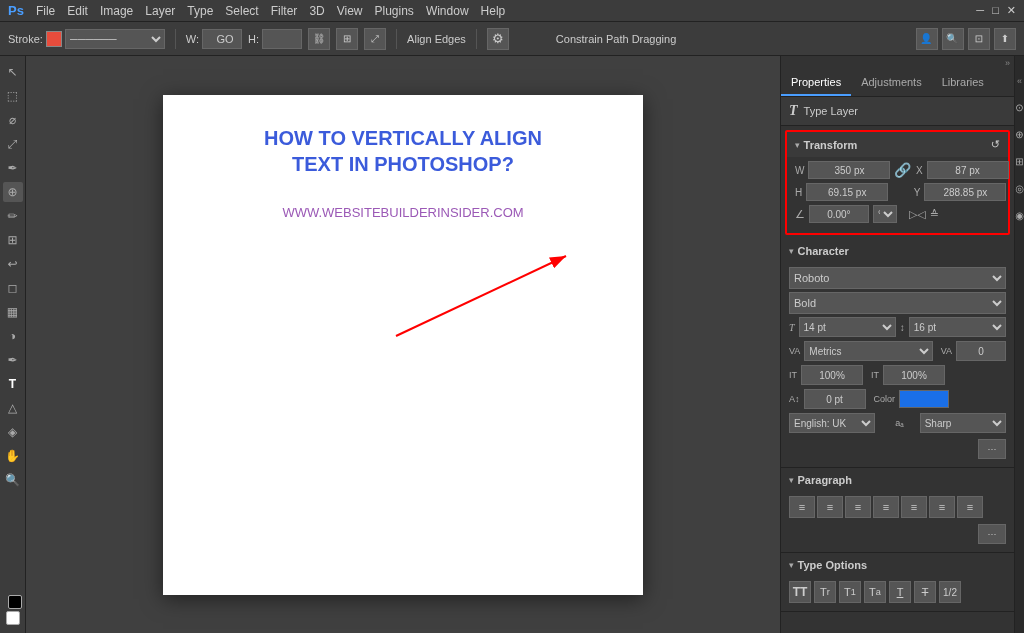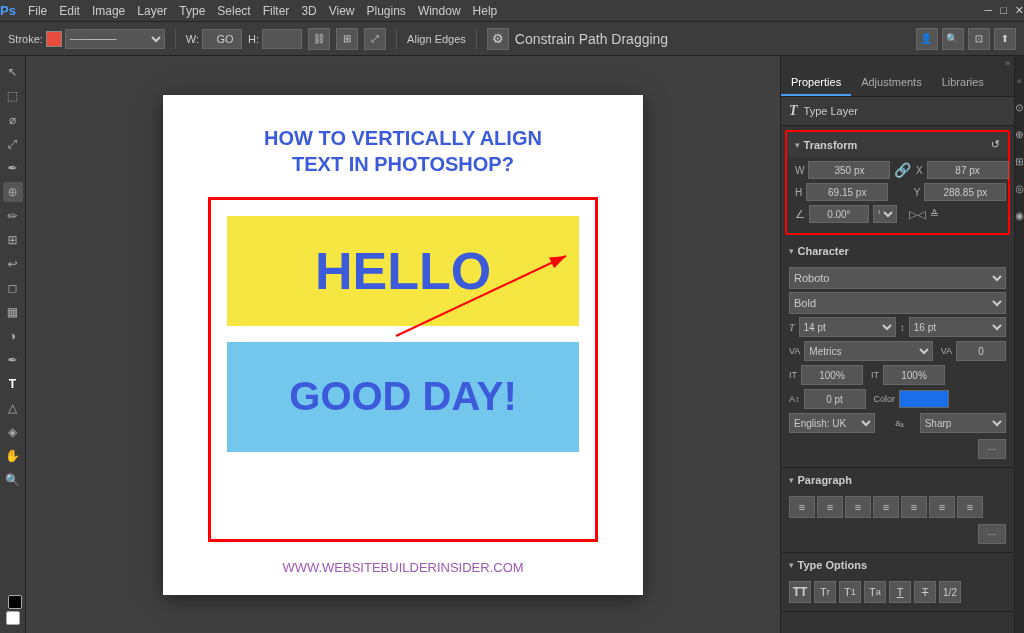--- a/index.html
+++ b/index.html
@@ -14,21 +14,21 @@
       display: flex;
       flex-direction: column;
     }
 
     
     .menubar {
       background: #3c3c3c;
       height: 22px;
       display: flex;
       align-items: center;
-      padding: 0 0;
+      padding: 0 8px;
       gap: 12px;
       font-size: 12px;
       color: #ccc;
       border-bottom: 1px solid #222;
       flex-shrink: 0;
       text-align: right;
     }
     .menubar span { cursor: pointer; }
 
     
@@ -501,21 +501,21 @@
     <span>H:</span>
     <input class="toolbar-input" value="" readonly="" style="">
   </div>
   <div class="toolbar-btn">⛓</div>
   <div class="toolbar-btn">⊞</div>
   <div class="toolbar-btn">⤢</div>
   <div class="toolbar-sep"></div>
   <span style="font-size:11px;">Align Edges</span>
   <div class="toolbar-sep"></div>
   <div class="gear-btn">⚙</div>
-  <span style="font-size:14px;">Constrain Path Dragging</span>
+  <span style="font-size:11px;margin-left:41px;">Constrain Path Dragging</span>
   <span style="margin-left:auto; display:flex; gap:4px;">
     <div class="toolbar-btn">👤</div>
     <div class="toolbar-btn">🔍</div>
     <div class="toolbar-btn">⊡</div>
     <div class="toolbar-btn">⬆</div>
   </span>
 </div>
 
 <div class="main-area">
 
@@ -541,28 +541,20 @@
     <div style="margin-top:auto; padding-bottom:8px; display:flex; flex-direction:column; gap:4px;">
       <div class="tool-icon" style="background:black; width:14px; height:14px; border:1px solid #aaa; position:relative; left:2px; top:2px;"></div>
       <div class="tool-icon" style="background:white; width:14px; height:14px; border:1px solid #aaa;"></div>
     </div>
   </div>
 
   <div class="canvas-area">
     <div class="canvas-container">
       <div class="canvas-title" style="white-space:pre-line;">HOW TO VERTICALLY ALIGN
 TEXT IN PHOTOSHOP?</div>
-      <div class="red-border-box">
-        <div class="yellow-box">
-          <span>HELLO</span>
-        </div>
-        <div class="blue-box">
-          <span>GOOD DAY!</span>
-        </div>
-      </div>
       <div class="canvas-footer">WWW.WEBSITEBUILDERINSIDER.COM</div>
     </div>
 
     <svg class="arrow-overlay" xmlns="http://www.w3.org/2000/svg">
 
       <defs>
         <marker id="arrowhead" markerWidth="8" markerHeight="6" refX="8" refY="3" orient="auto">
           <polygon points="0 0, 8 3, 0 6" fill="red"></polygon>
         </marker>
       </defs>

